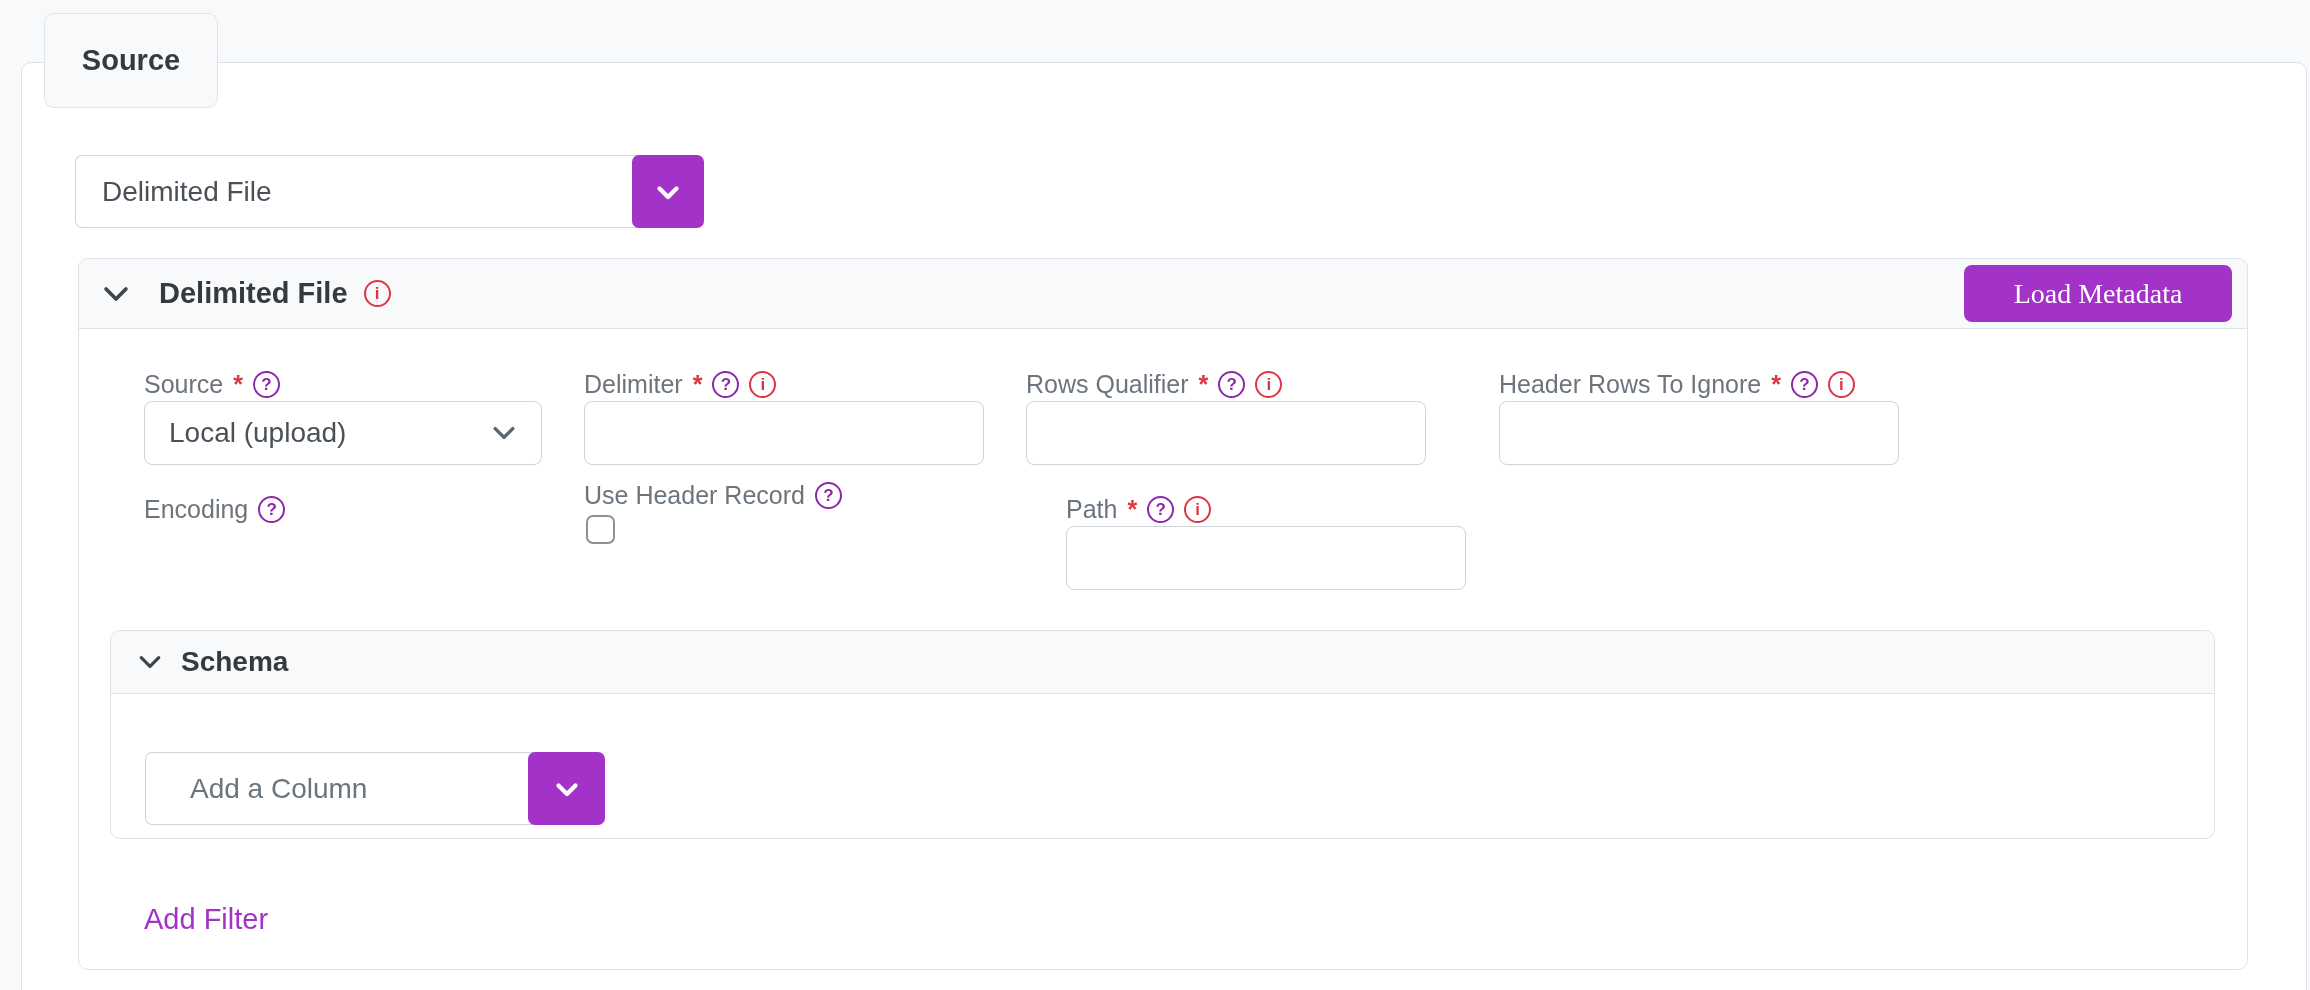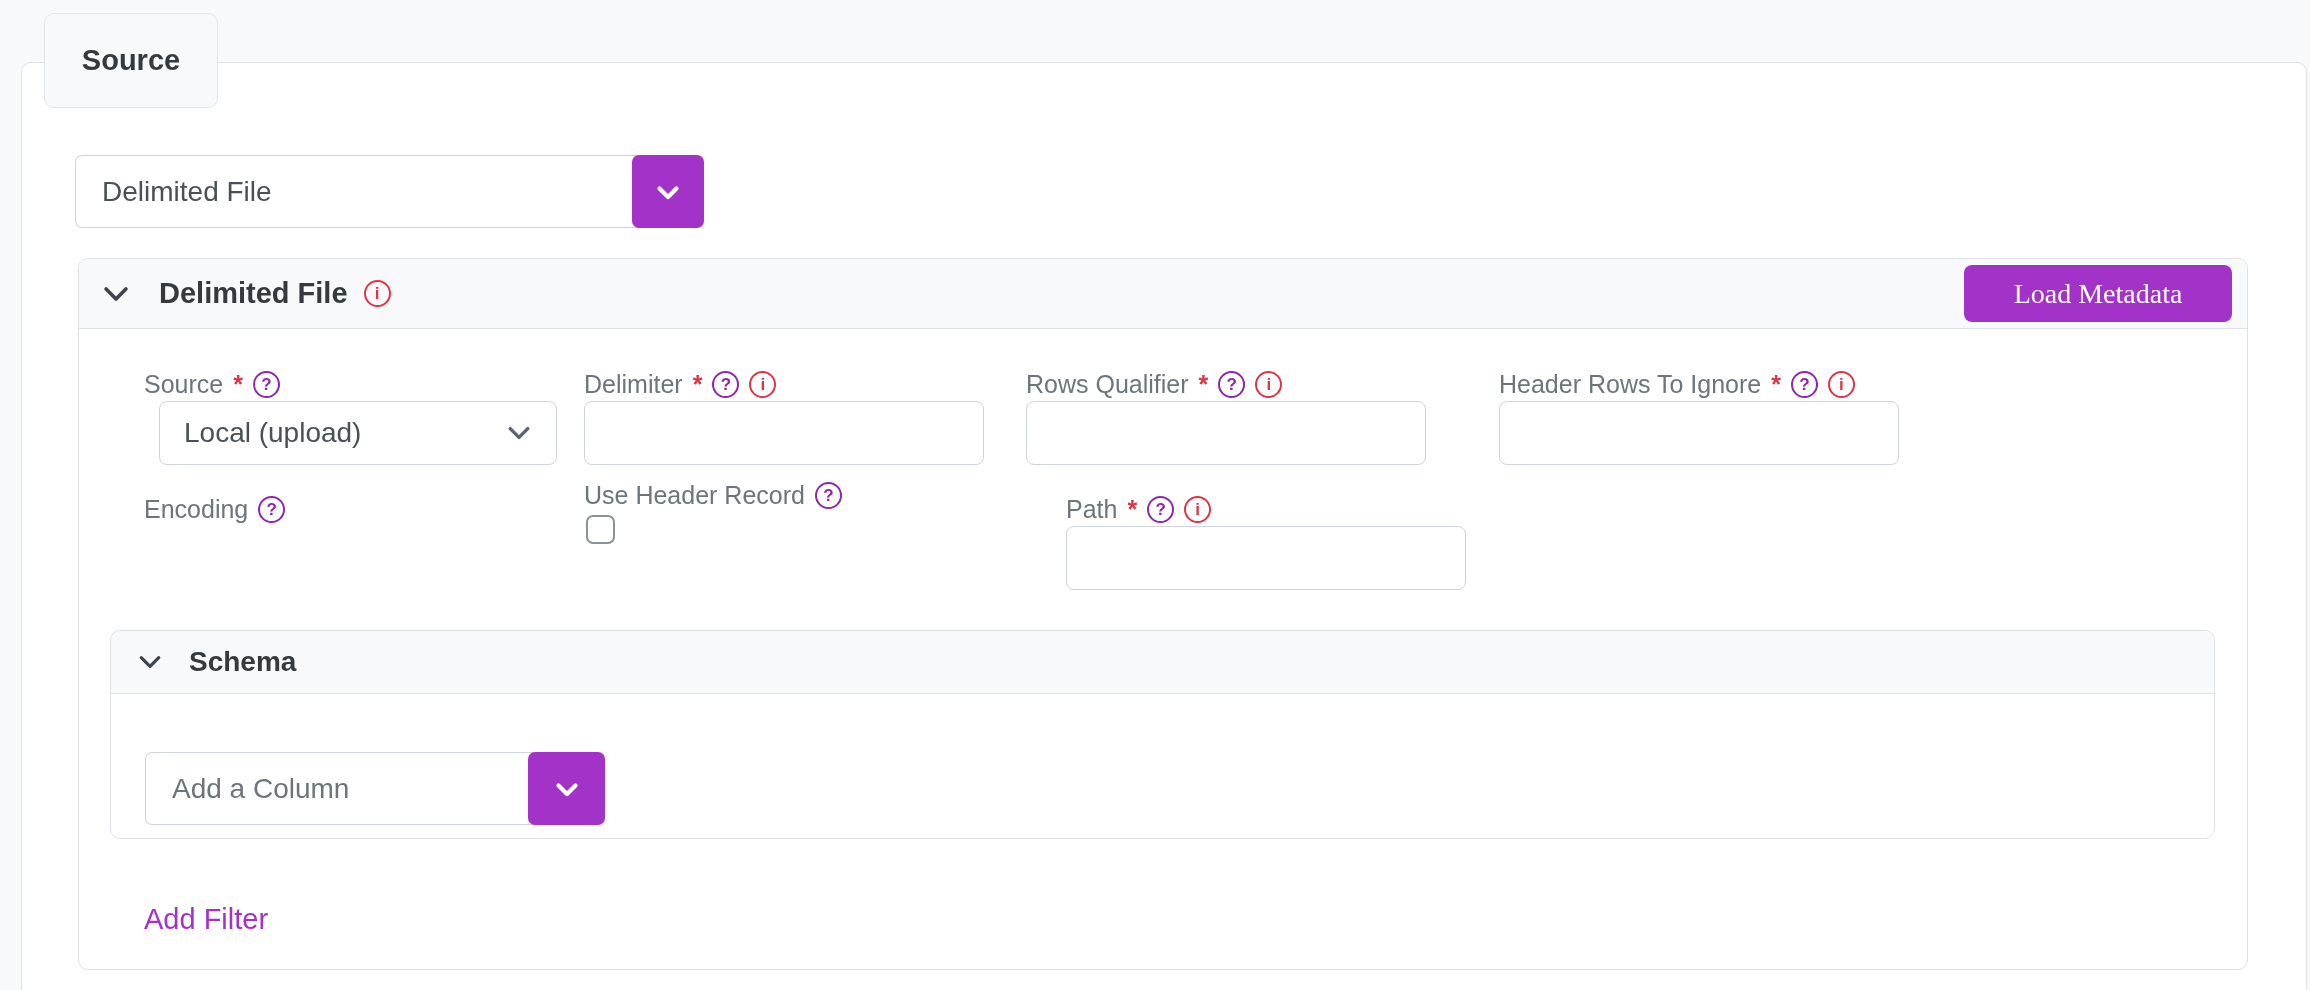--- a/index.html
+++ b/index.html
@@ -71,21 +71,21 @@
     font-size:17px; font-weight:700; line-height:1; flex:none;
   }
   .q-icon { border:2.5px solid #8d27ab; color:#8d27ab; }
   .i-icon { border:2.5px solid #dc3545; color:#dc3545; }
 
   
   .sel {
     width:398px; height:64px; margin-top:0; background:#fff;
     border:1px solid #ced4da; border-radius:8px;
     display:flex; align-items:center; justify-content:space-between;
-    padding:0 22px 0 24px; font-size:28px; color:#495057; cursor:pointer;margin-left:15px;
+    padding:0 22px 0 24px; font-size:28px; color:#495057; cursor:pointer;
   }
   .txt {
     width:400px; height:64px; background:#fff;
     border:1px solid #ced4da; border-radius:8px;
     font-size:28px; color:#495057; padding:0 20px;
     font-family:"Liberation Sans", sans-serif;
   }
   .cbx {
     width:29px; height:29px; margin:3px 0 0 2px;
     accent-color:var(--accent);
@@ -95,26 +95,26 @@
 
   
   .schema {
     position:absolute; left:31px; top:371px; width:2105px; height:209px;
     background:#fff; border:1px solid #dee2e6; border-radius:10px;
   }
   .schema-header {
     height:63px; background:#f8f9fa; border-bottom:1px solid #dee2e6;
     border-radius:10px 10px 0 0; display:flex; align-items:center; padding-left:24px;
   }
-  .schema-title { margin-left:24px; font-size:28px; font-weight:700; color:#343a40; }
+  .schema-title { margin-left:16px; font-size:28px; font-weight:700; color:#343a40; }
   .add-col { position:absolute; left:34px; top:121px; height:73px; display:flex; }
   .add-col .ac-value {
     width:389px; background:#fff; border:1px solid #ced4da; border-right:none;
     border-radius:7px 0 0 7px; display:flex; align-items:center;
-    padding-left:26px; font-size:28px; color:#6c757d;
+    padding-left:44px; font-size:28px; color:#6c757d;
   }
   .add-col .dd-btn { width:77px; border-radius:7px; margin-left:-6px; }
 
   .add-filter {
     position:absolute; left:65px; top:640px; font-size:29px; line-height:40px;
     color:var(--accent); cursor:pointer;
   }
 </style>
 </head>
 <body>

